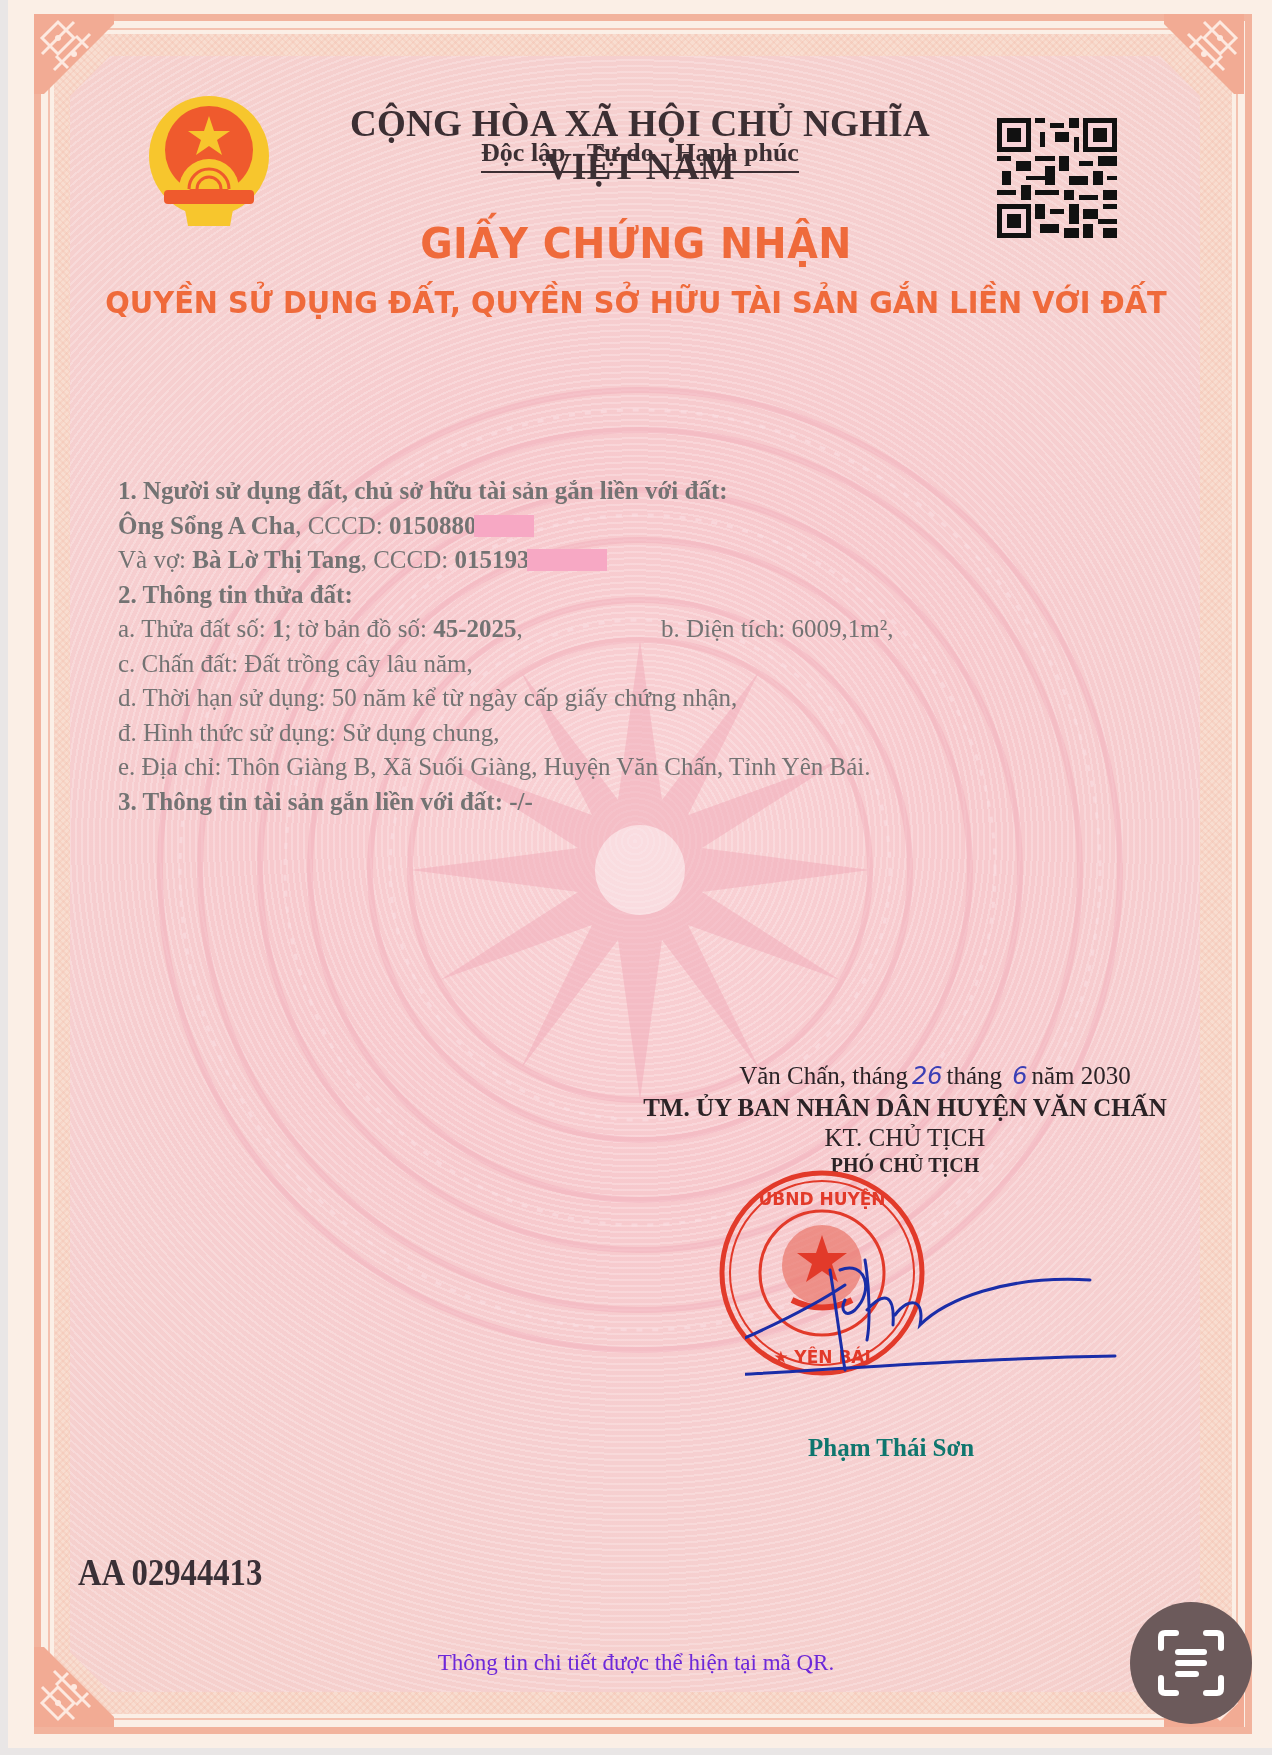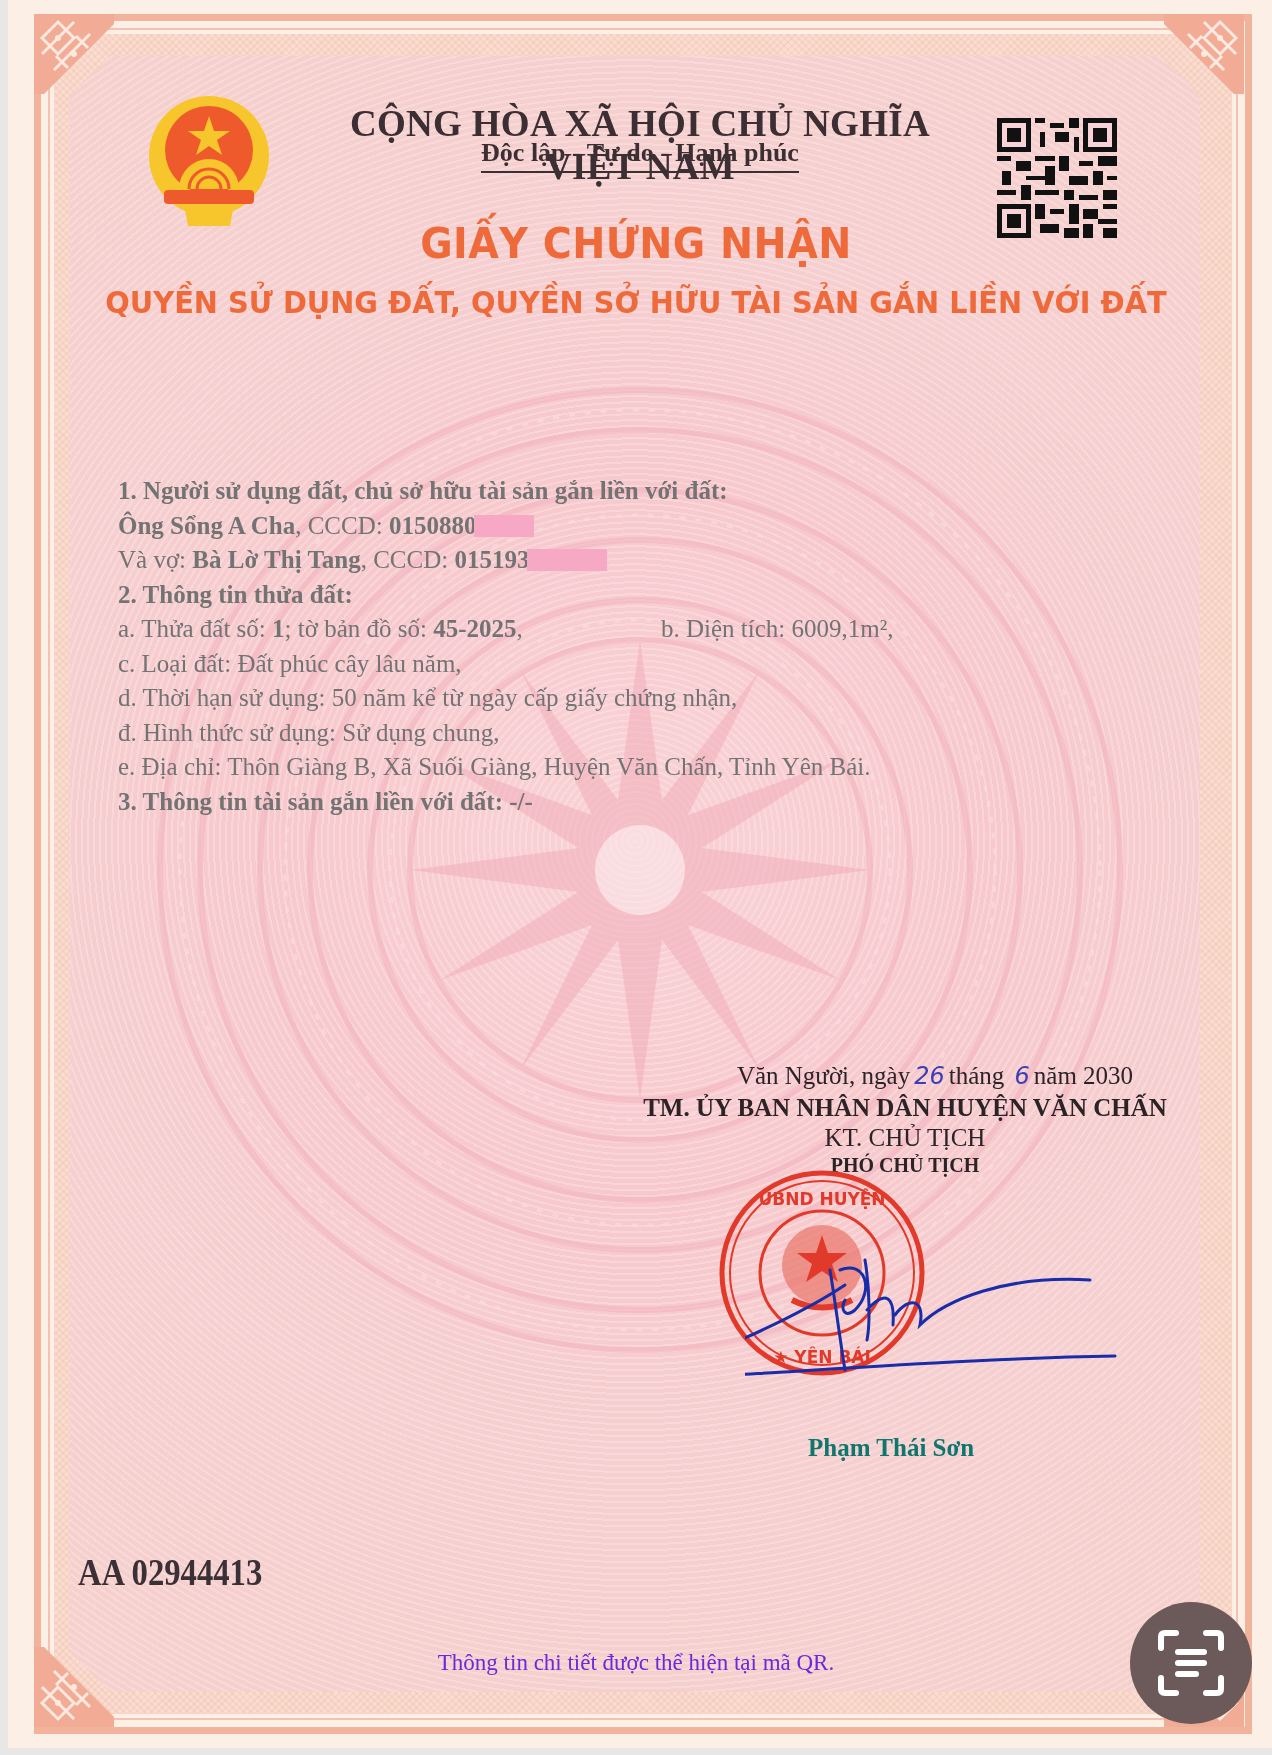--- a/index.html
+++ b/index.html
@@ -273,30 +273,30 @@
     <span class="b">Ông Sổng A Cha</span><span>, CCCD: </span><span class="b">0150880</span><span class="redact"></span>
   </div>
   <div class="line">
     <span>Và vợ: </span><span class="b">Bà Lờ Thị Tang</span><span>, CCCD: </span><span class="b">015193</span><span class="redact" style="width:80px"></span>
   </div>
   <div class="line b">2. Thông tin thửa đất:</div>
   <div class="line">
     <span>a. Thửa đất số: </span><span class="b">1</span><span>; tờ bản đồ số: </span><span class="b">45-2025</span><span>,</span>
     <span class="col-b">b. Diện tích: 6009,1m²,</span>
   </div>
-  <div class="line">c. Loại đất: Đất phúc cây lâu năm,</div>
+  <div class="line">c. Chấn đất: Đất trồng cây lâu năm,</div>
   <div class="line">d. Thời hạn sử dụng: 50 năm kể từ ngày cấp giấy chứng nhận,</div>
   <div class="line">đ. Hình thức sử dụng: Sử dụng chung,</div>
   <div class="line">e. Địa chỉ: Thôn Giàng B, Xã Suối Giàng, Huyện Văn Chấn, Tỉnh Yên Bái.</div>
   <div class="line b">3. Thông tin tài sản gắn liền với đất: -/-</div>
 </div>
 
 <div class="sign-block">
   <div class="date-line">
-    <span>Văn Người, ngày</span><span class="hand">26</span><span>tháng</span> <span class="hand">6</span><span>năm 2030</span>
+    <span>Văn Chấn, tháng</span><span class="hand">26</span><span>tháng</span> <span class="hand">6</span><span>năm 2030</span>
   </div>
   <div class="org">TM. ỦY BAN NHÂN DÂN HUYỆN VĂN CHẤN</div>
   <div class="kt">KT. CHỦ TỊCH</div>
   <div class="pct">PHÓ CHỦ TỊCH</div>
 </div>
 
 <div class="stamp">
   <svg viewBox="0 0 220 215">
     <g fill="none" stroke="#e23a2a">
       <circle cx="110" cy="108" r="100" stroke-width="5"></circle>

